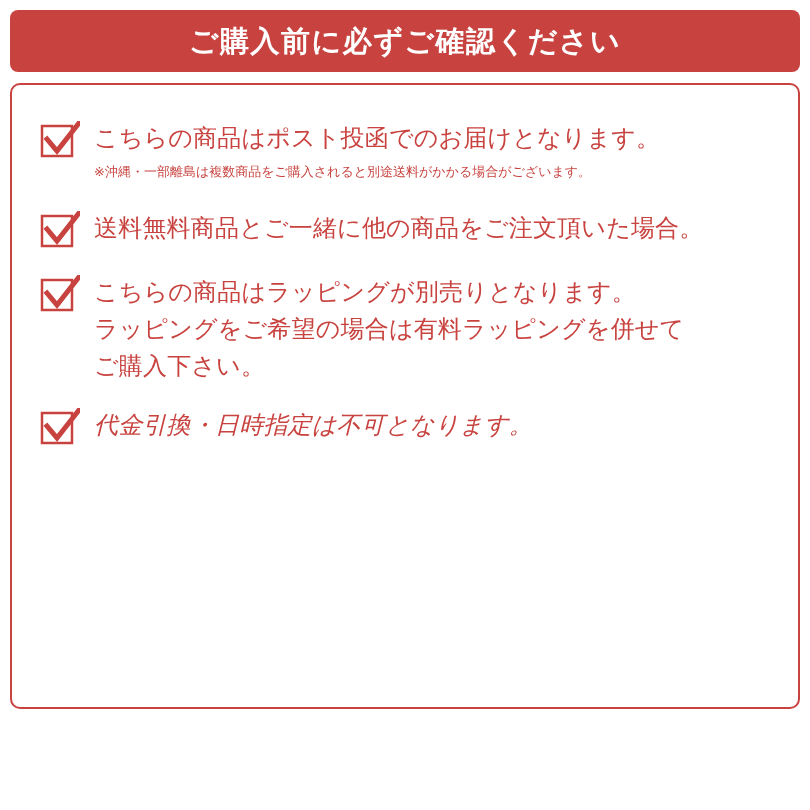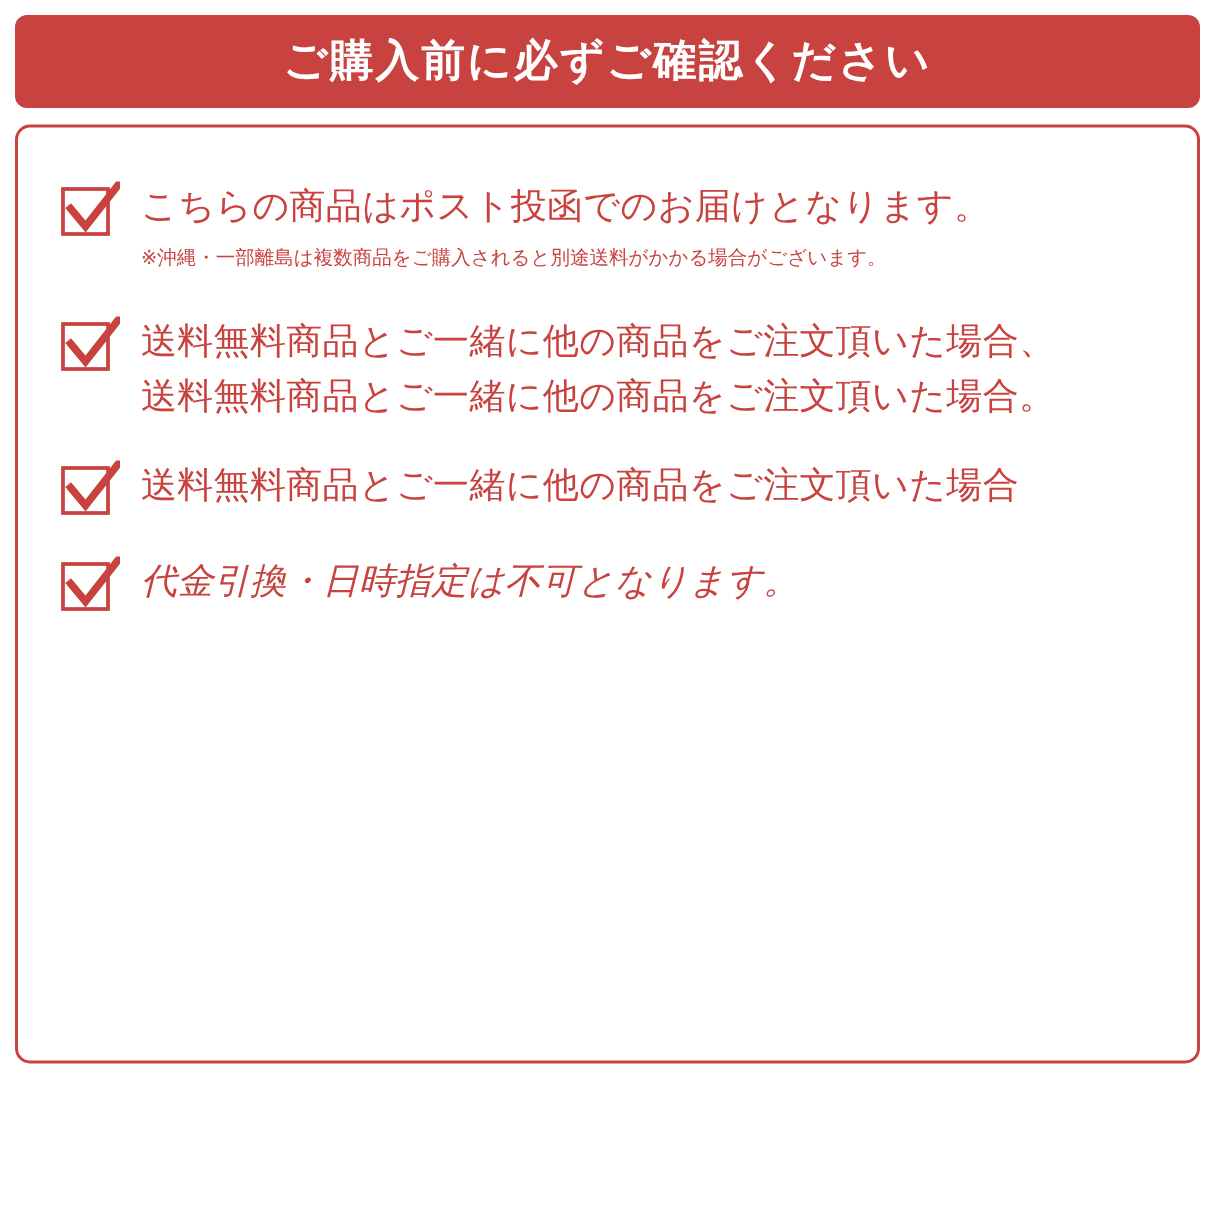--- a/index.html
+++ b/index.html
@@ -116,36 +116,37 @@
     <div class="spacer-2"></div>
 
     <div class="item">
       <div class="check">
         <svg width="40" height="40" viewBox="0 0 40 40">
           <rect x="2" y="5" width="30" height="30" fill="none" stroke="#c8433f" stroke-width="2.5"></rect>
           <path d="M7 18 L17 30 L39 2" fill="none" stroke="#c8433f" stroke-width="5" stroke-linecap="square"></path>
         </svg>
       </div>
       <div class="lines">
-        <div class="line">送料無料商品とご一緒に他の商品をご注文頂いた場合、</div>
         <div class="line">送料無料商品とご一緒に他の商品をご注文頂いた場合。</div>
       </div>
     </div>
 
     <div class="spacer-2"></div>
 
     <div class="item">
       <div class="check">
         <svg width="40" height="40" viewBox="0 0 40 40">
           <rect x="2" y="5" width="30" height="30" fill="none" stroke="#c8433f" stroke-width="2.5"></rect>
           <path d="M7 18 L17 30 L39 2" fill="none" stroke="#c8433f" stroke-width="5" stroke-linecap="square"></path>
         </svg>
       </div>
       <div class="lines">
-        <div class="line">送料無料商品とご一緒に他の商品をご注文頂いた場合</div>
+        <div class="line">こちらの商品はラッピングが別売りとなります。</div>
+        <div class="line">ラッピングをご希望の場合は有料ラッピングを併せて</div>
+        <div class="line">ご購入下さい。</div>
       </div>
     </div>
 
     <div class="spacer-2"></div>
 
     <div class="item">
       <div class="check">
         <svg width="40" height="40" viewBox="0 0 40 40">
           <rect x="2" y="5" width="30" height="30" fill="none" stroke="#c8433f" stroke-width="2.5"></rect>
           <path d="M7 18 L17 30 L39 2" fill="none" stroke="#c8433f" stroke-width="5" stroke-linecap="square"></path>

